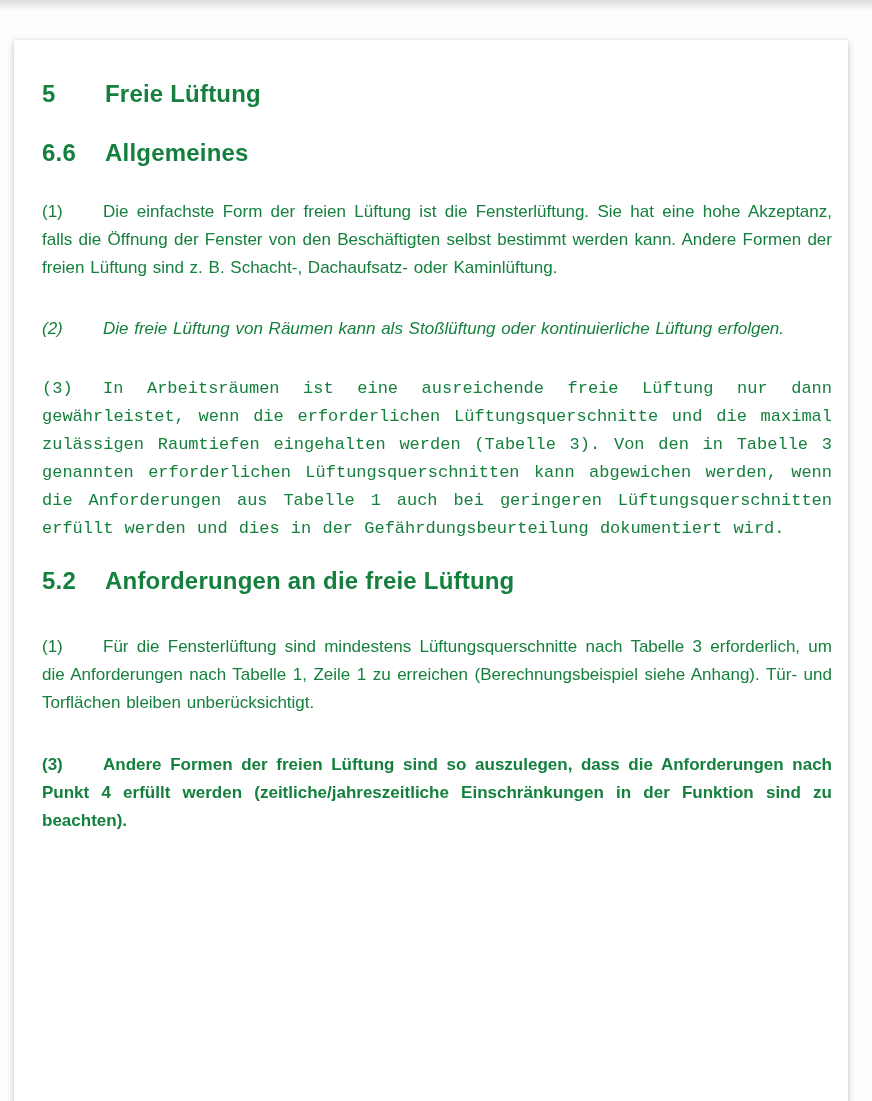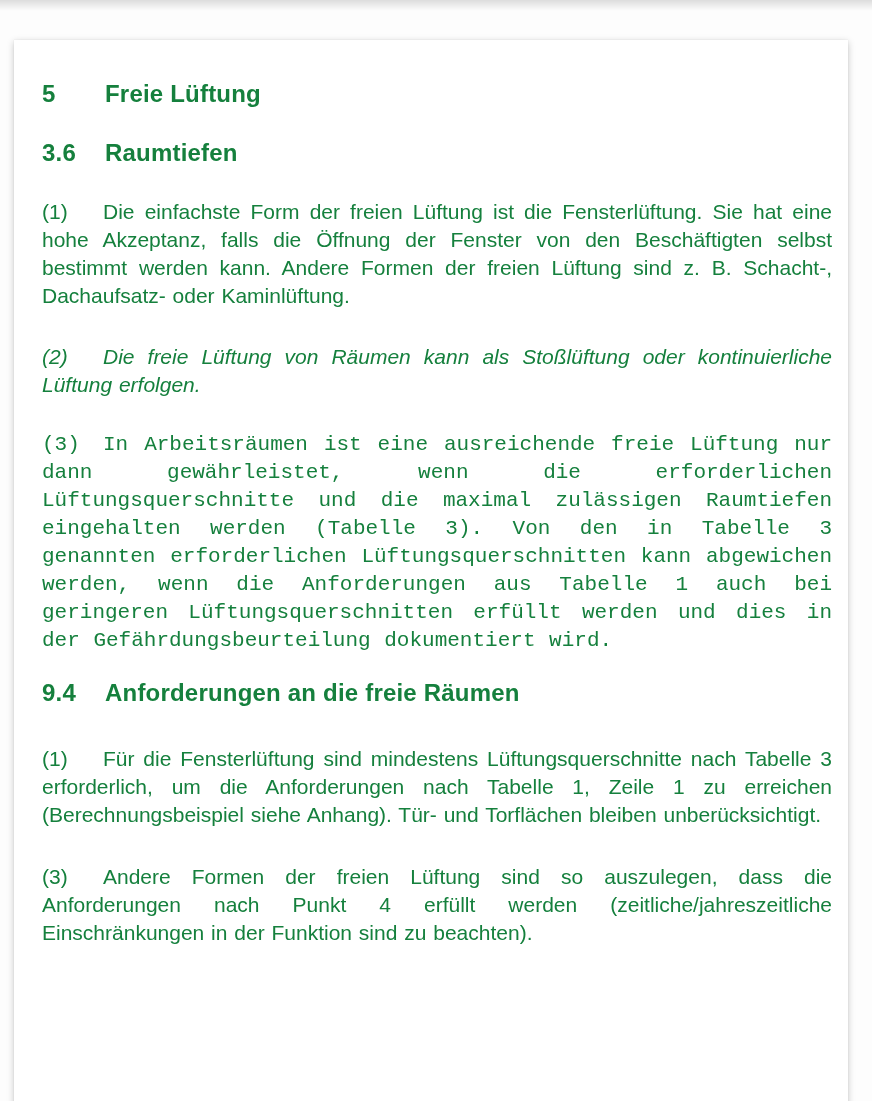--- a/index.html
+++ b/index.html
@@ -39,57 +39,57 @@
     letter-spacing: 0.2px;
     white-space: nowrap;
   }
   .hnum {
     display: inline-block;
     width: 63px;
   }
   .section-heading.s51 { margin-top: 29px; }
   .section-heading.s52 { margin-top: 23px; }
   .para {
-    font-size: 21px;
+    font-size: 17px;
     line-height: 28px;
     margin: 0;
     text-align: justify;
     text-align-last: left;
     word-spacing: 1px;
   }
   .pmarker {
     display: inline-block;
     width: 61px;
   }
   .para.p1-1 { margin-top: 30px; }
   .para.p1-2 { margin-top: 33px; font-style: italic; }
   .para.p1-3 { margin-top: 32px; font-family: Liberation Mono, monospace; }
   .para.p2-1 { margin-top: 37px; }
   .para.p2-2 { margin-top: 27px; }
-  .para.p2-3 { margin-top: 34px; }
+  .para.p2-3 { margin-top: 34px; font-weight: bold; }
   .para.p2-4 { margin-top: 30px; }
 </style>
 </head>
 <body>
 
 <div class="top-shade"></div>
 
 <div class="doc-page">
 
   <h1 class="chapter-heading"><span class="hnum">5</span><span>Freie Lüftung</span></h1>
 
-  <h2 class="section-heading s51"><span class="hnum">3.6</span><span>Raumtiefen</span></h2>
+  <h2 class="section-heading s51"><span class="hnum">6.6</span><span>Allgemeines</span></h2>
 
   <p class="para p1-1"><span class="pmarker">(1)</span><span>Die einfachste Form der freien Lüftung ist die Fensterlüftung. Sie hat eine hohe Akzeptanz, falls die Öffnung der Fenster von den Beschäftigten selbst bestimmt werden kann. Andere Formen der freien Lüftung sind z. B. Schacht-, Dachaufsatz- oder Kaminlüftung.</span></p>
 
   <p class="para p1-2"><span class="pmarker">(2)</span><span>Die freie Lüftung von Räumen kann als Stoßlüftung oder kontinuierliche Lüftung erfolgen.</span></p>
 
   <p class="para p1-3"><span class="pmarker">(3)</span><span>In Arbeitsräumen ist eine ausreichende freie Lüftung nur dann gewährleistet, wenn die erforderlichen Lüftungsquerschnitte und die maximal zulässigen Raumtiefen eingehalten werden (Tabelle 3). Von den in Tabelle 3 genannten erforderlichen Lüftungsquerschnitten kann abgewichen werden, wenn die Anforderungen aus Tabelle 1 auch bei geringeren Lüftungsquerschnitten erfüllt werden und dies in der Gefährdungsbeurteilung dokumentiert wird.</span></p>
 
-  <h2 class="section-heading s52"><span class="hnum">9.4</span><span>Anforderungen an die freie Räumen</span></h2>
+  <h2 class="section-heading s52"><span class="hnum">5.2</span><span>Anforderungen an die freie Lüftung</span></h2>
 
   <p class="para p2-1"><span class="pmarker">(1)</span><span>Für die Fensterlüftung sind mindestens Lüftungsquerschnitte nach Tabelle 3 erforderlich, um die Anforderungen nach Tabelle 1, Zeile 1 zu erreichen (Berechnungsbeispiel siehe Anhang). Tür- und Torflächen bleiben unberücksichtigt.</span></p>
 
 
   <p class="para p2-3"><span class="pmarker">(3)</span><span>Andere Formen der freien Lüftung sind so auszulegen, dass die Anforderungen nach Punkt 4 erfüllt werden (zeitliche/jahreszeitliche Einschränkungen in der Funktion sind zu beachten).</span></p>
 
 
 </div>
 
 </body></html>

